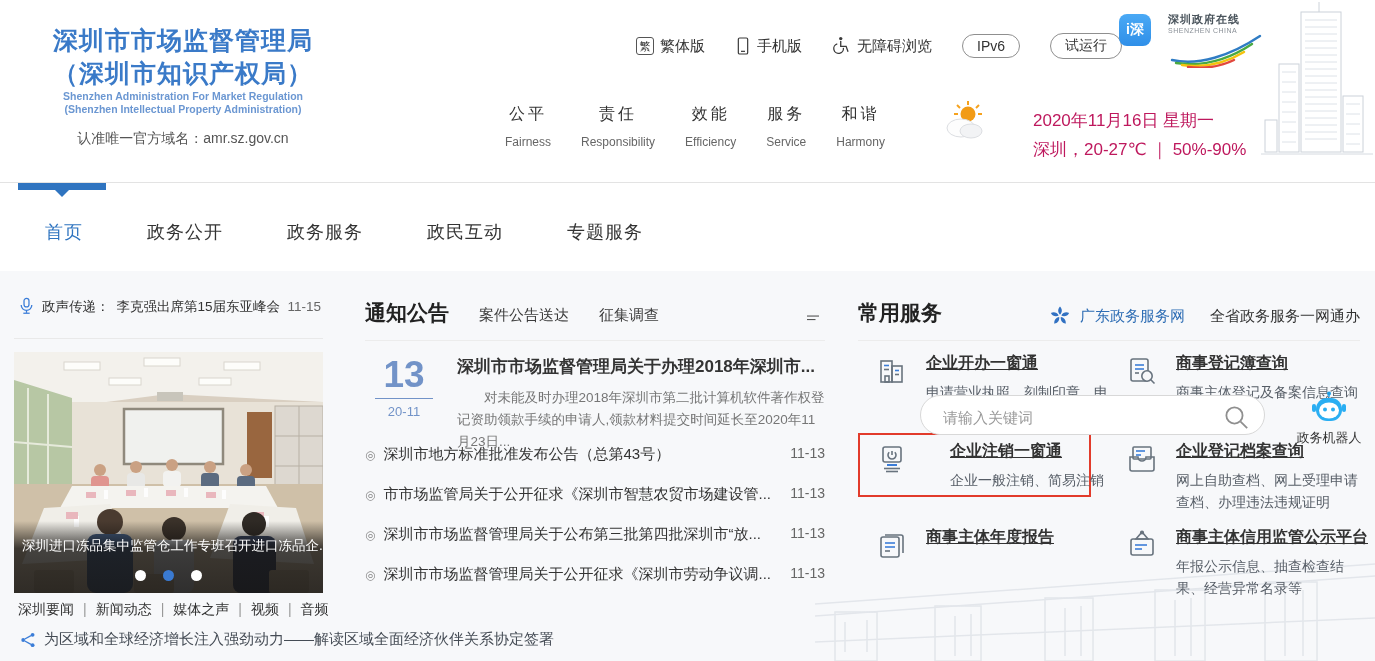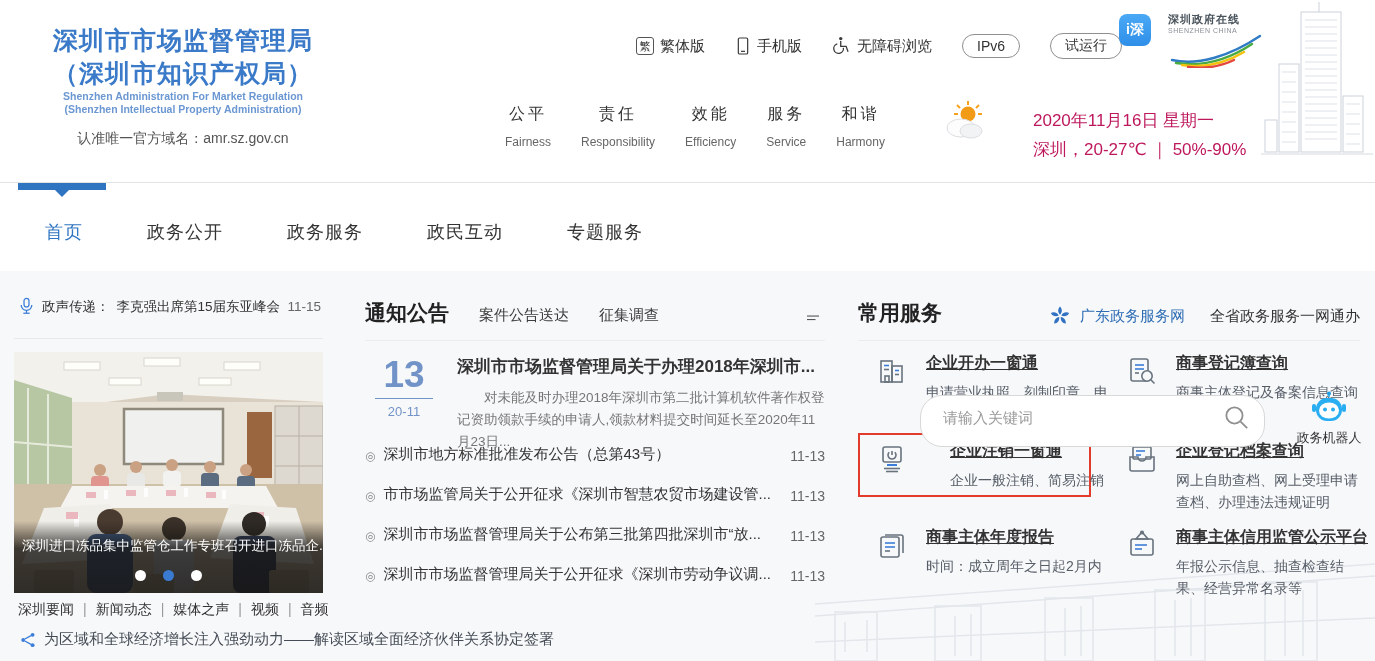--- a/index.html
+++ b/index.html
@@ -35,21 +35,21 @@
   .weather-icon{position:absolute; left:940px; top:100px; z-index:2;}
   .weather-text{position:absolute; left:1033px; top:106px; font-size:17px; color:#be185d; line-height:29px; z-index:2;}
 
   
   .navrow{position:absolute; left:0; top:182px; width:1375px; height:89px; border-top:1px solid #e3e3e3; background:#fff; z-index:2;}
   .active-bar{position:absolute; left:18px; top:0; width:88px; height:7px; background:var(--blue);}
   .active-tri{position:absolute; left:55px; top:7px; width:0; height:0; border-left:7px solid transparent; border-right:7px solid transparent; border-top:7px solid var(--blue);}
   .nav-items{position:absolute; left:45px; top:37px; display:flex;}
   .nav-item{font-size:18px; color:#333; margin-right:64px; cursor:pointer; text-decoration:none; letter-spacing:1px;}
   .nav-item.active{color:var(--blue);}
-  .search{position:absolute; left:920px; top:212px; width:345px; height:52px; border:1px solid #d8d8d8; border-radius:22px; background:#fff;}
+  .search{position:absolute; left:920px; top:212px; width:345px; height:40px; border:1px solid #d8d8d8; border-radius:22px; background:#fff;}
   .search input{position:absolute; left:22px; top:1px; width:270px; height:40px; border:none; outline:none; font-size:15px; color:#333; background:transparent; font-family:inherit;}
   .search input::placeholder{color:#9a9a9a;}
   .search .mag{position:absolute; right:14px; top:8px; cursor:pointer;}
   .robot{position:absolute; left:1292px; top:208px; width:74px; text-align:center; cursor:pointer;}
   .robot .lbl{margin-top:2px; font-size:13px; color:#333;}
 
   
   .col{position:absolute; top:283px; z-index:1;}
   .col-left{left:14px; width:309px;}
   .col-mid{left:365px; width:460px;}
@@ -78,21 +78,21 @@
   .more-icon{margin-left:auto; padding-bottom:6px; cursor:pointer;}
   .mid-sep{position:absolute; left:0; top:57px; width:460px; border-top:1px solid #ececec;}
   .featured{position:absolute; left:0; top:72px; width:460px; display:flex;}
   .f-date{width:78px; flex:none; text-align:center; color:var(--date-blue);}
   .f-day{font-size:37px; font-weight:700; line-height:40px;}
   .f-line{width:58px; margin:3px auto 5px; border-top:1px solid var(--date-blue);}
   .f-month{font-size:13px;}
   .f-body{margin-left:14px; width:368px;}
   .f-title{font-size:17px; font-weight:bold; color:#333; white-space:nowrap; overflow:hidden; cursor:pointer;}
   .f-summary{margin-top:9px; font-size:13.5px; color:#767676; line-height:1.62; text-indent:2em;}
-  .n-item{position:absolute; left:0; width:460px; display:flex; align-items:flex-end;}
+  .n-item{position:absolute; left:0; width:460px; display:flex; align-items:flex-start;}
   .n-item .bullet::before{content:"◎"; font-size:12px; color:#888; margin-right:8px;}
   .n-title{flex:1; font-size:15px; color:#333; white-space:nowrap; overflow:hidden; text-overflow:ellipsis; cursor:pointer;}
   .n-date{margin-left:14px; font-size:14px; color:#666;}
   .n0{top:162px;} .n1{top:202px;} .n2{top:242px;} .n3{top:282px;}
 
   
   .right-head{display:flex; align-items:flex-end; padding-top:16px;}
   .right-title{font-size:21px; font-weight:bold; color:#222;}
   .portal{margin-left:auto; display:flex; align-items:center; gap:9px;}
   .portal-link{font-size:15px; color:#2e6db4; cursor:pointer;}
@@ -497,21 +497,20 @@
     <div class="svc s4">
       <svg class="ic" width="34" height="34" viewBox="0 0 32 32" fill="none" stroke="#68737e" stroke-width="1.6">
         <path d="M9 6h16a2 2 0 0 1 2 2v16"></path>
         <rect x="5" y="8" width="18" height="20" rx="2"></rect>
         <line x1="9" y1="14" x2="19" y2="14" stroke="#3b7dd8"></line>
           <line x1="9" y1="18" x2="19" y2="18" stroke="#3b7dd8"></line>
           <line x1="9" y1="22" x2="14" y2="22"></line>
       </svg>
       <div>
         <div class="svc-name">商事主体年度报告</div>
-        <div class="svc-desc">时间：成立周年之日起2月内</div>
       </div>
     </div>
 
     <div class="svc s5">
       <svg class="ic" width="34" height="34" viewBox="0 0 32 32" fill="none" stroke="#68737e" stroke-width="1.6">
         <path d="M16 3l6 7H10z"></path>
           <circle cx="16" cy="3.5" r="1.3"></circle>
         <rect x="5" y="10" width="22" height="16" rx="2"></rect>
         <line x1="9" y1="16" x2="21" y2="16" stroke="#3b7dd8"></line>
           <line x1="9" y1="20" x2="16" y2="20" stroke="#3b7dd8"></line>

